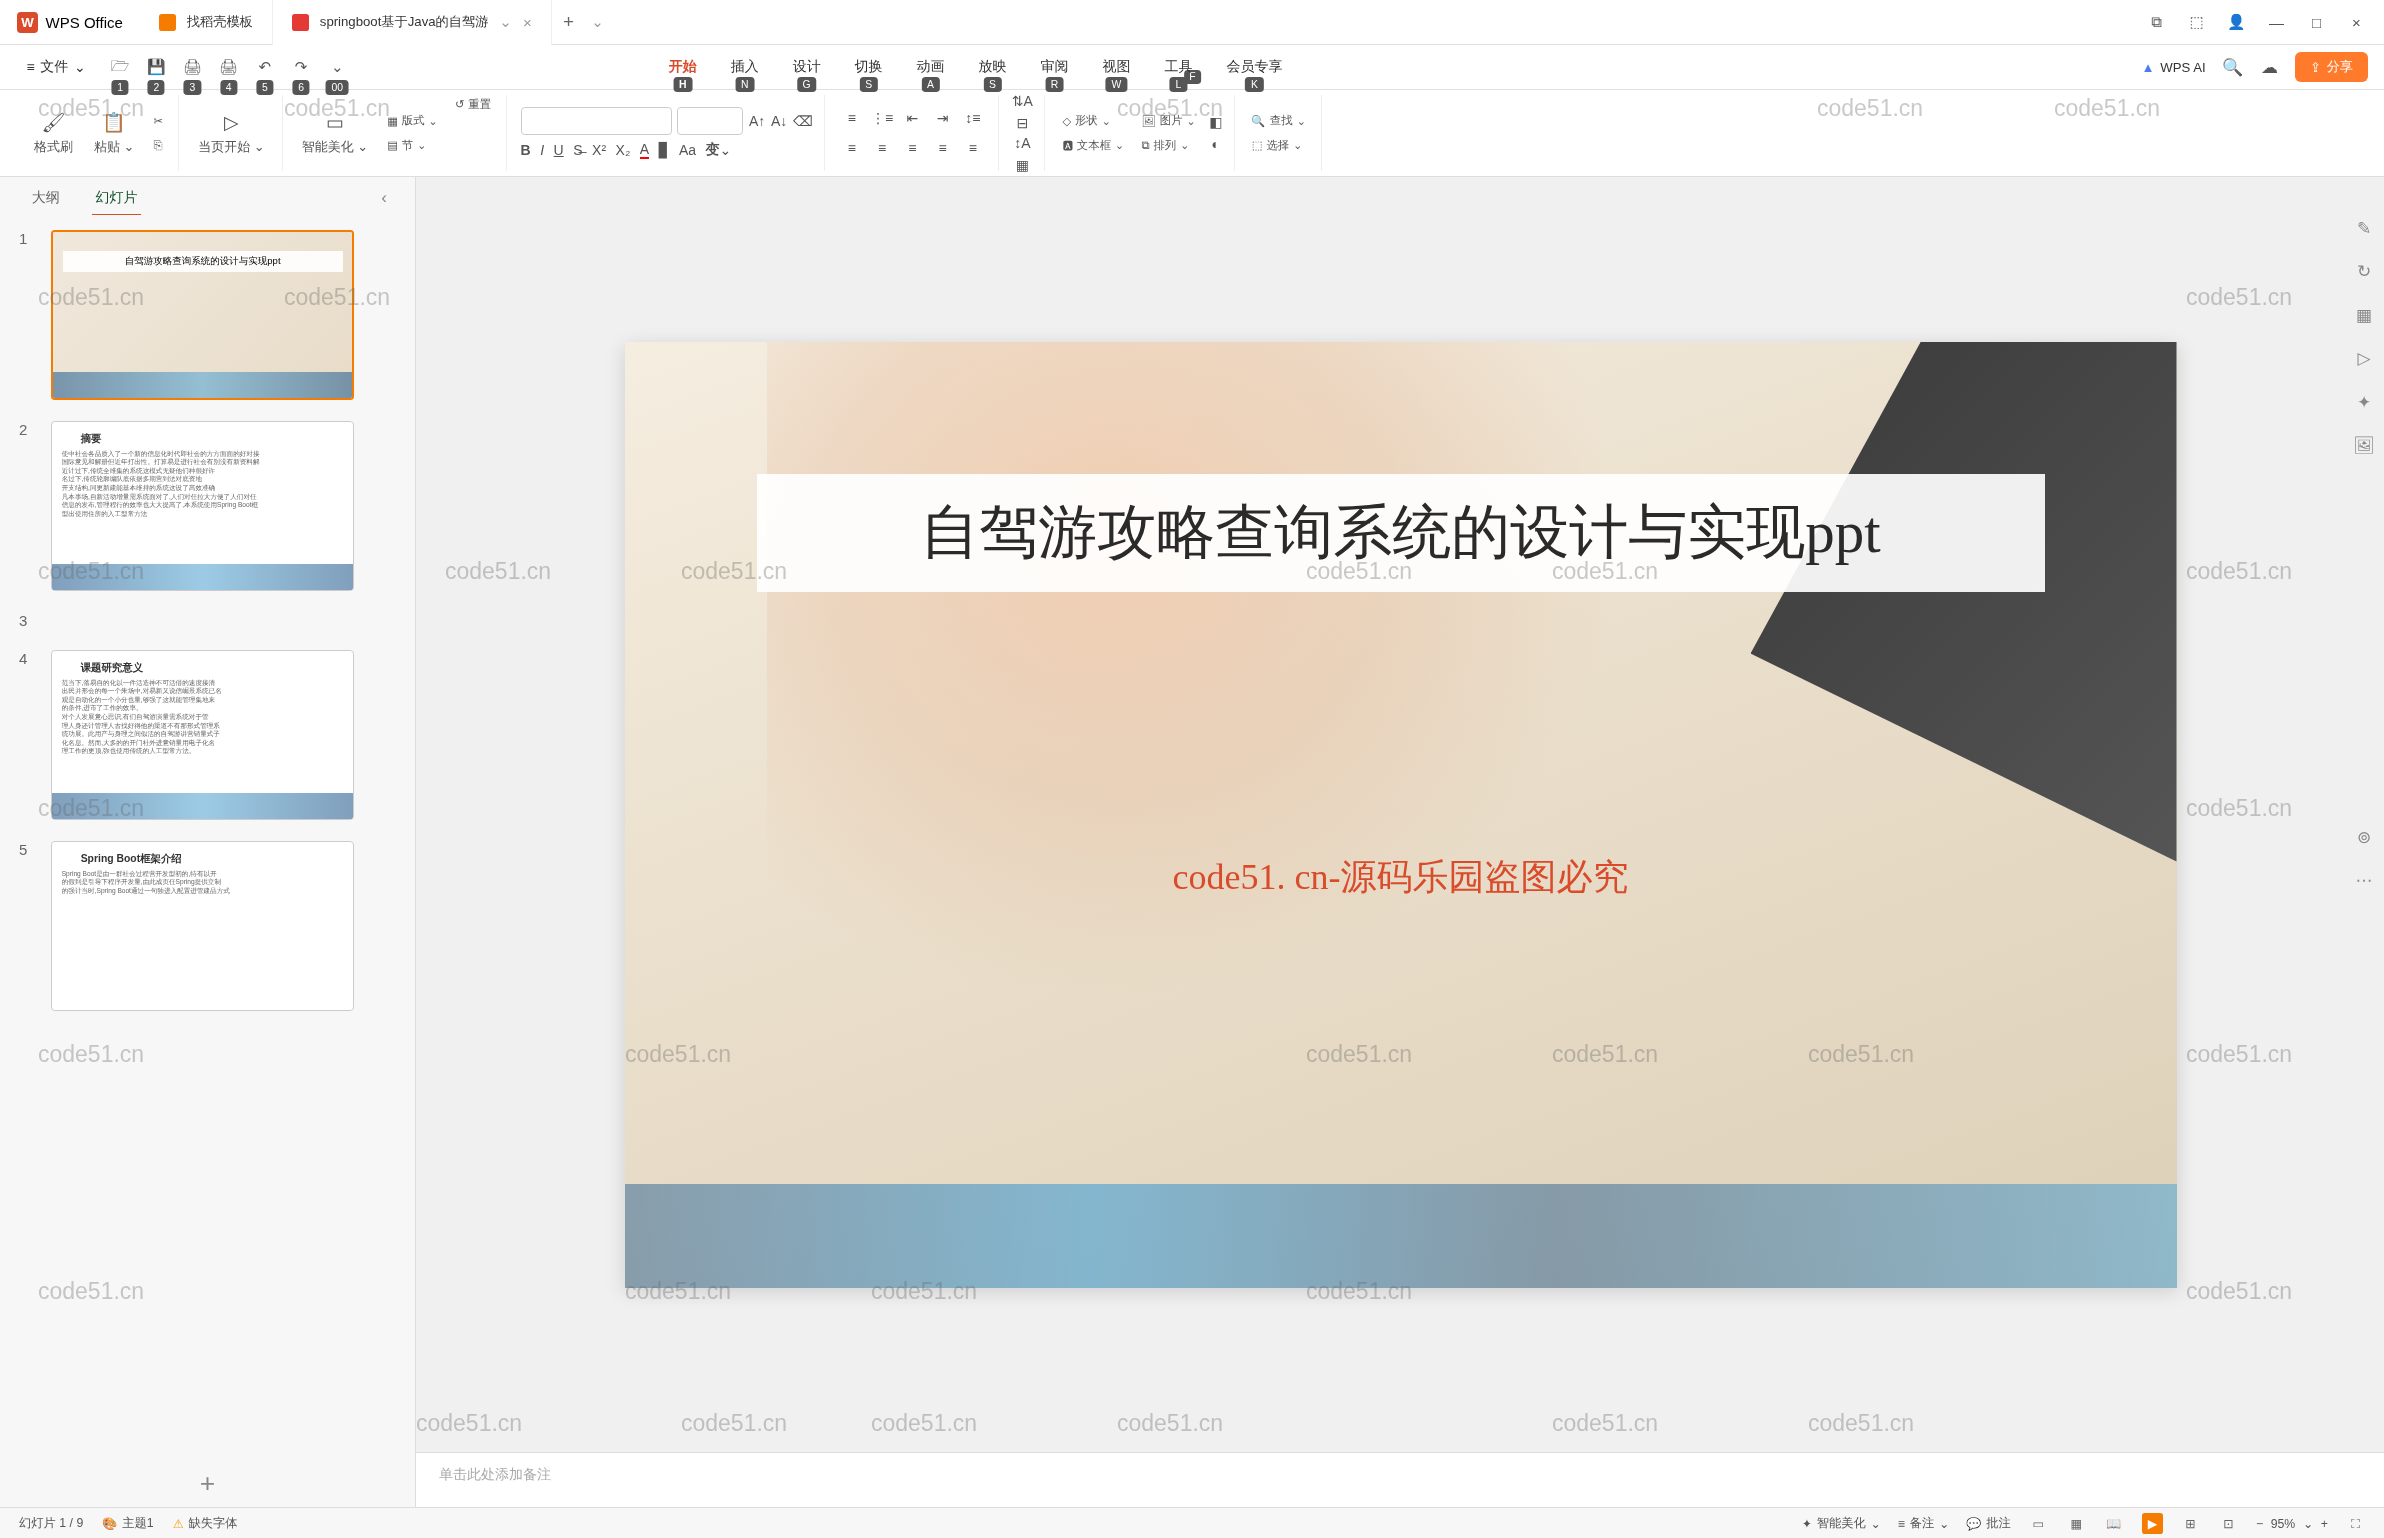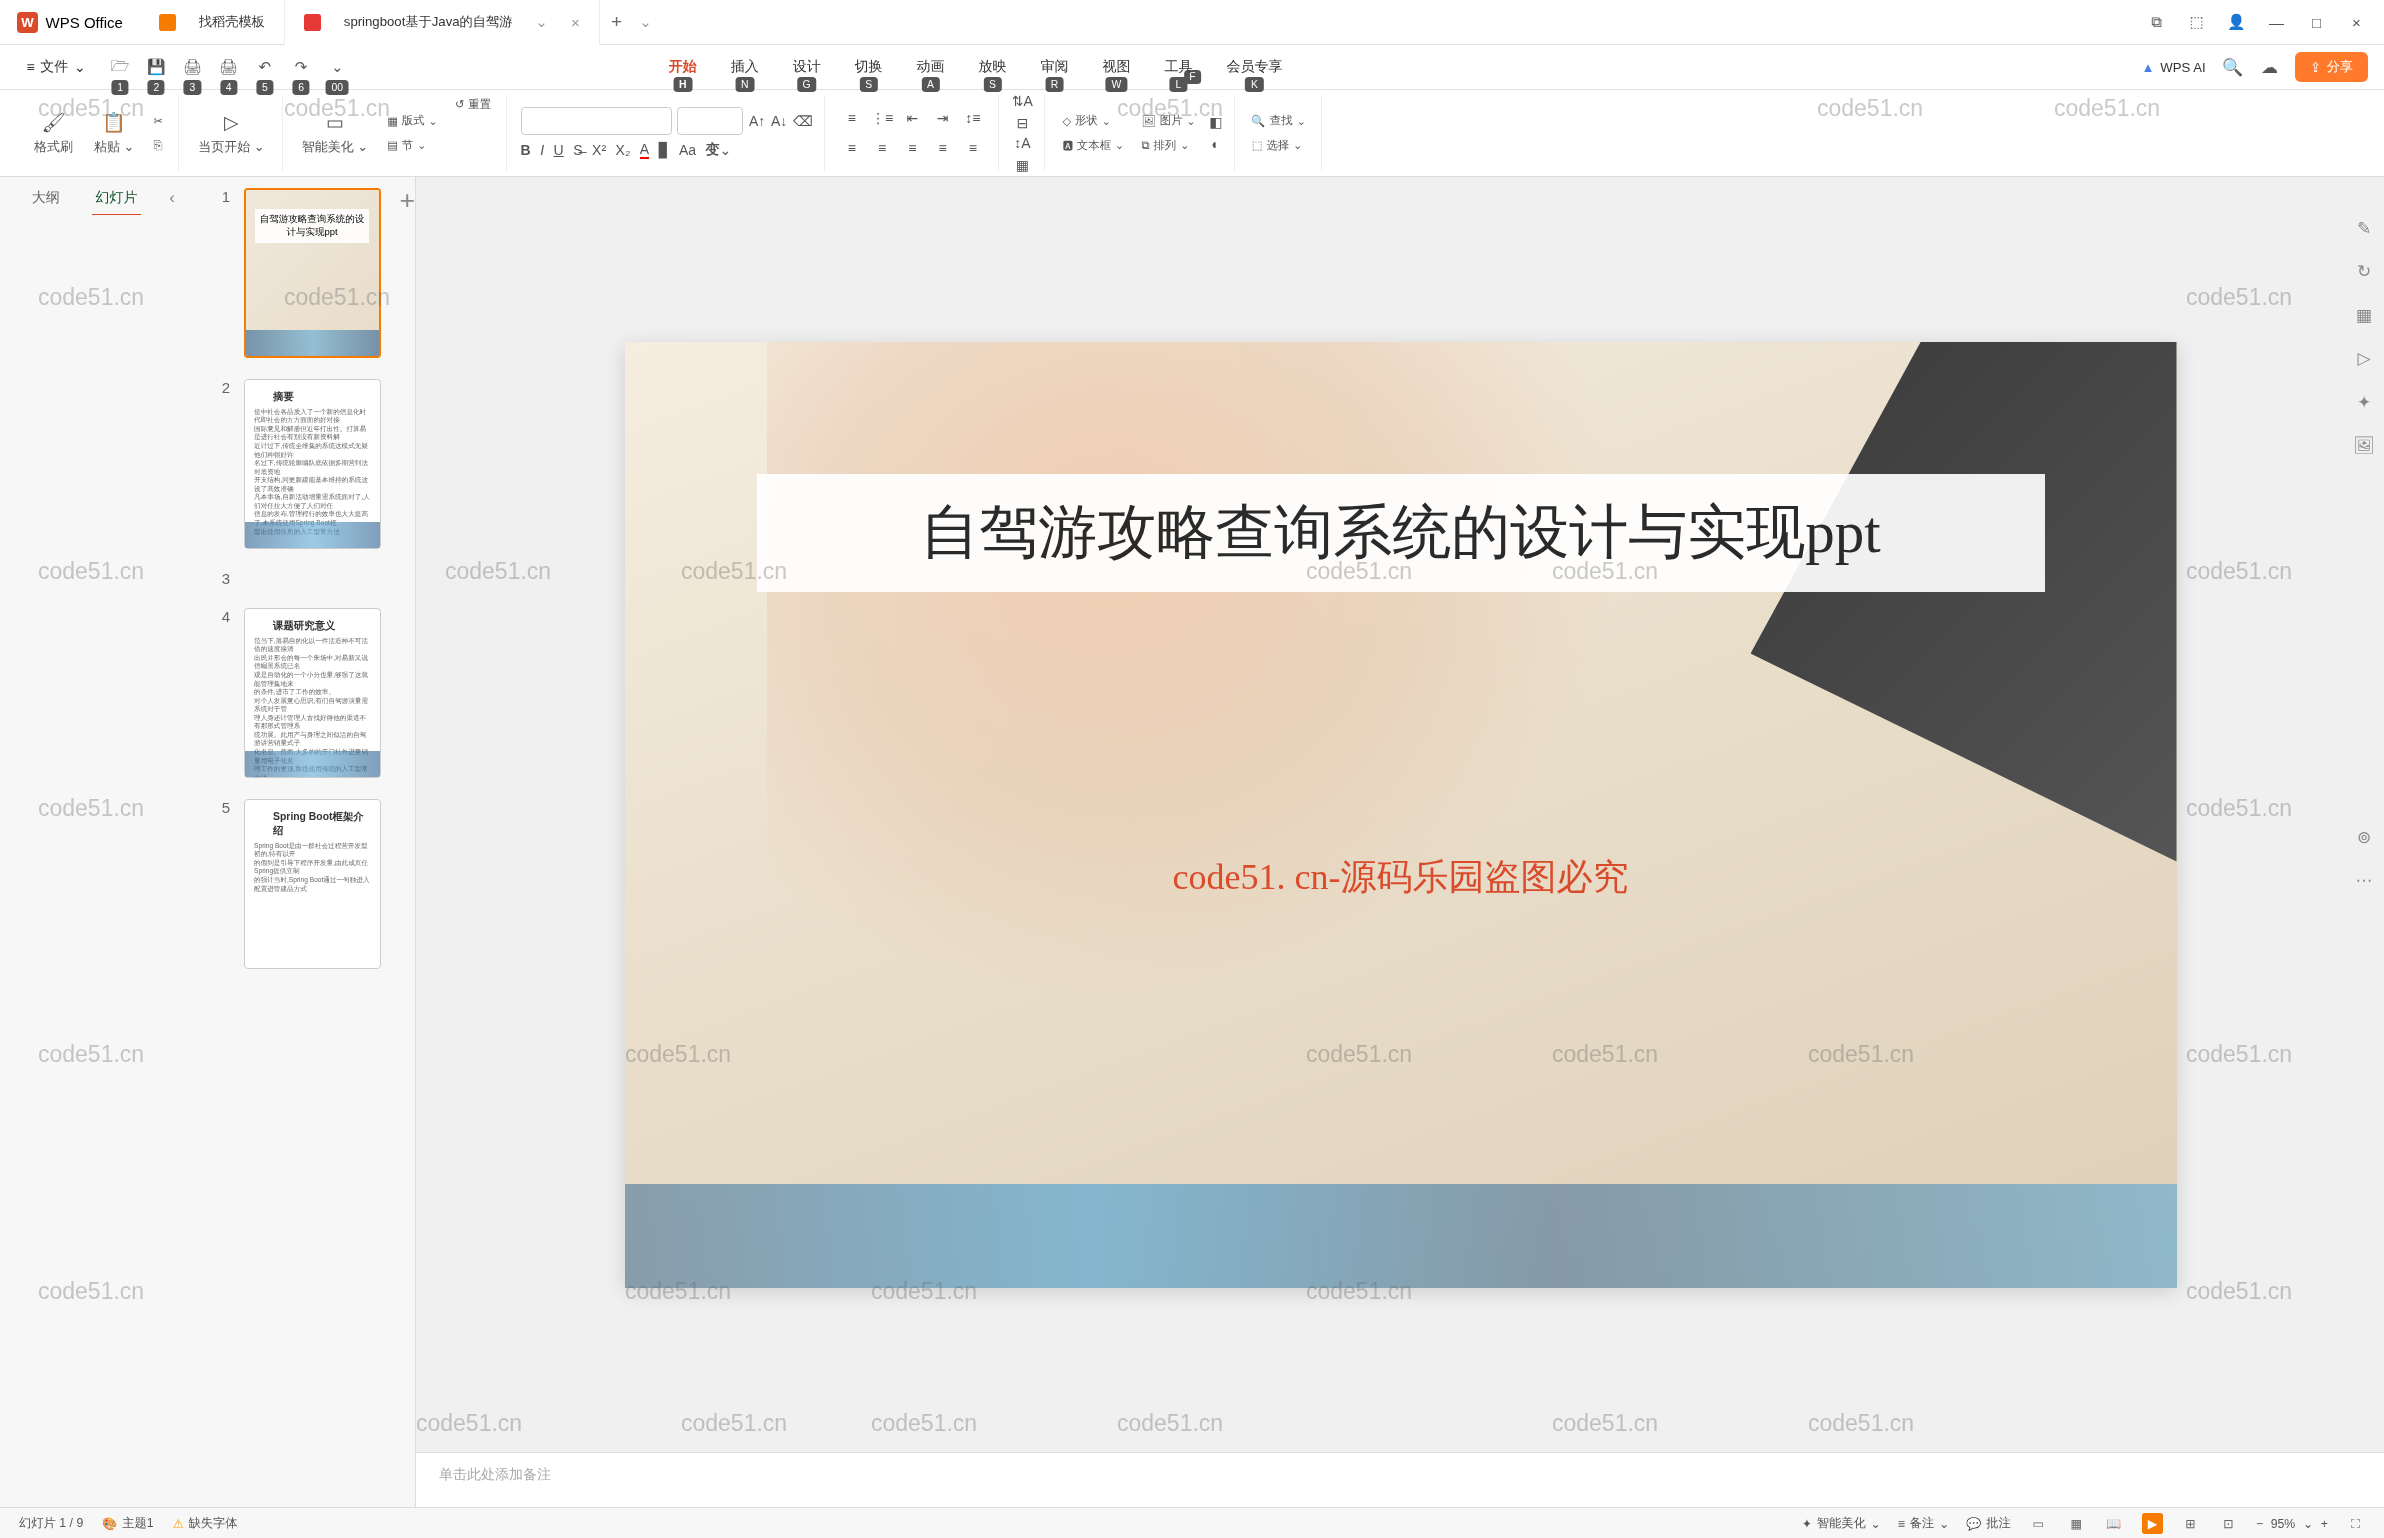--- a/index.html
+++ b/index.html
@@ -1,20 +1,20 @@
 <!DOCTYPE html>
 <html style="font-size:15px"><head>
 <meta charset="utf-8">
 <style>
 * { margin: 0; padding: 0; box-sizing: border-box; font-family: "Microsoft YaHei", sans-serif; }
 body { background: #f5f5f5; width: 2385px; height: 1539px; overflow: hidden; position: relative; }
 .titlebar { height: 45px; background: #fff; display: flex; align-items: center; border-bottom: 0.9px solid #e0e0e0; }
 .app-logo { display: flex; align-items: center; padding: 0 17px; gap: 7.6px; }
 .app-logo-icon { width: 21px; height: 21px; background: #d94b2b; border-radius: 3.8px; display: flex; align-items: center; justify-content: center; color: #fff; font-size: 13.2px; font-weight: bold; }
-.tab { padding: 0 19px; height: 45px; display: flex; align-items: center; gap: 23px; border-right: 0.9px solid #eee; cursor: pointer; }
+.tab { padding: 0 19px; height: 45px; display: flex; align-items: center; gap: 11px; border-right: 0.9px solid #eee; cursor: pointer; }
 .tab.active { background: #fff; }
 .tab-icon { width: 17px; height: 17px; border-radius: 2.8px; }
 .tab-icon.orange { background: #f57c00; }
 .tab-icon.red { background: #e53935; }
 .tab-title { font-size: 13.2px; color: #333; max-width: 189px; overflow: hidden; text-overflow: ellipsis; white-space: nowrap; }
 .tab-close { color: #999; font-size: 15px; }
 .new-tab { padding: 0 11.4px; font-size: 19px; color: #666; cursor: pointer; }
 .titlebar-right { margin-left: auto; display: flex; align-items: center; gap: 17px; padding-right: 17px; }
 .win-btn { width: 23px; height: 23px; display: flex; align-items: center; justify-content: center; color: #555; font-size: 15px; cursor: pointer; }
 .menubar { height: 45px; background: #fff; display: flex; align-items: center; padding: 0 17px; gap: 3.8px; border-bottom: 0.9px solid #e0e0e0; position: relative; }
@@ -33,21 +33,21 @@
 .ribbon-group.row { flex-direction: row; gap: 9.5px; }
 .ribbon-btn { display: flex; flex-direction: column; align-items: center; gap: 2.8px; cursor: pointer; padding: 1.9px 5.7px; }
 .ribbon-btn-icon { width: 24.6px; height: 24.6px; display: flex; align-items: center; justify-content: center; color: #555; font-size: 19px; }
 .ribbon-btn-label { font-size: 13px; color: #555; white-space: nowrap; }
 .ribbon-small { display: flex; align-items: center; gap: 3.8px; font-size: 11.4px; color: #555; cursor: pointer; padding: 1.9px 3.8px; }
 .font-select { width: 151px; height: 28px; border: 0.9px solid #ccc; border-radius: 3.8px; background: #fff; }
 .size-select { width: 66px; height: 28px; border: 0.9px solid #ccc; border-radius: 3.8px; background: #fff; }
 .ribbon-icons-grid2 { display: grid; grid-template-columns: repeat(5, 26.5px); grid-template-rows: repeat(2, 26.5px); gap: 3.8px; }
 .grid-icon { display: flex; align-items: center; justify-content: center; color: #555; font-size: 14px; cursor: pointer; }
 .workspace { display: flex; height: calc(100% - 45px - 45px - 87px - 32px); }
-.sidebar { width: 416px; background: #f7f7f7; border-right: 0.9px solid #ddd; display: flex; flex-direction: row; }
+.sidebar { width: 416px; background: #f7f7f7; border-right: 0.9px solid #ddd; display: flex; flex-direction: column; }
 .sidebar-tabs { display: flex; height: 42px; align-items: center; padding: 0 28px; gap: 28px; }
 .sidebar-tab { font-size: 14px; color: #666; cursor: pointer; padding: 7.6px 3.8px; }
 .sidebar-tab.active { color: #14532d; border-bottom: 1.9px solid #d94b2b; }
 .sidebar-collapse { margin-left: auto; color: #888; cursor: pointer; font-size: 17px; }
 .thumbnails { flex: 1; overflow-y: auto; padding: 11.4px 19px; }
 .thumb-item { display: flex; gap: 13.2px; margin-bottom: 21px; }
 .thumb-num { font-size: 15px; color: #666; width: 19px; }
 .thumb-img { width: 303px; height: 170px; background: #fff; border: 0.9px solid #ccc; border-radius: 3.8px; position: relative; overflow: hidden; }
 .thumb-item.selected .thumb-img { border: 2.8px solid #f57c00; }
 .thumb-content { padding: 9.5px; font-size: 9.5px; color: #333; }

